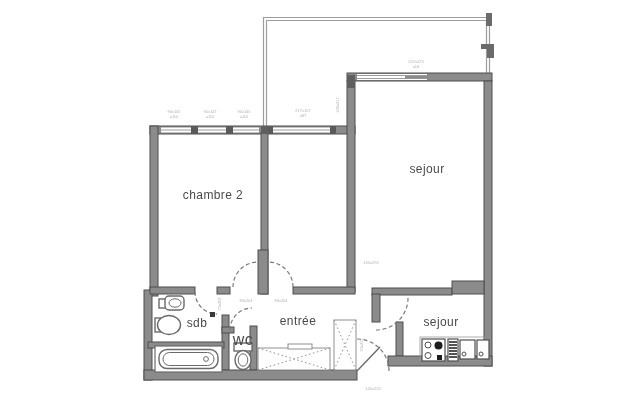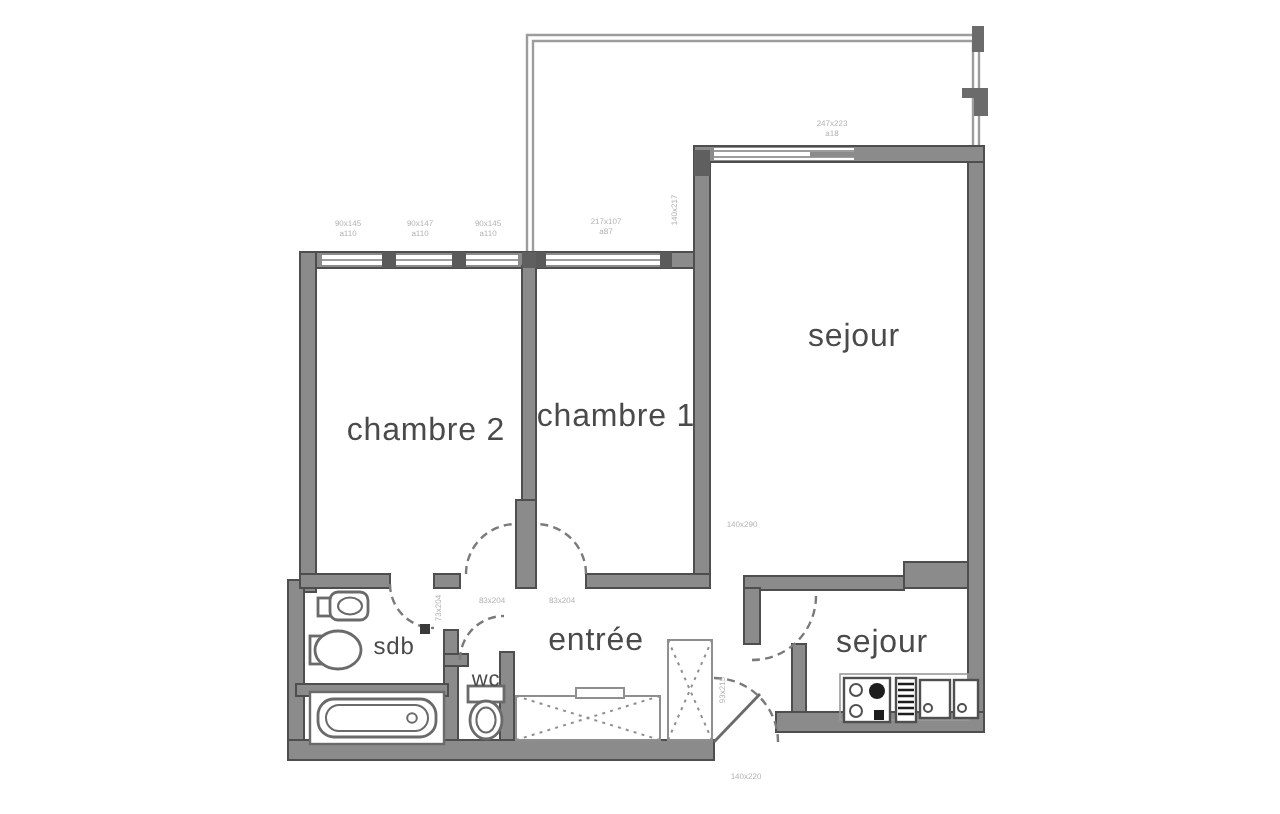--- a/index.html
+++ b/index.html
@@ -10,24 +10,24 @@
     font-family:"Liberation Sans", sans-serif;
     overflow:hidden;
   }
   #plan svg{position:absolute;left:0;top:0;}
   .room-label{
     position:absolute;
     transform:translate(-50%,-50%);
     color:#4a4a4a;
     letter-spacing:.4px;
     white-space:nowrap;
-    font-size:16px;
+    font-size:12px;
   }
   .room-label.small{font-size:12px;text-align:right;}
-  .room-label.tiny{font-size:11px;}
+  .room-label.tiny{font-size:16px;}
   .dim{
     position:absolute;
     transform:translate(-50%,-50%);
     color:#b2b2b2;
     font-size:4px;
     line-height:5px;
     text-align:center;
     white-space:pre-line;
     letter-spacing:0;
   }
@@ -173,22 +173,21 @@
       </g>
       <g fill="#ffffff" stroke="#4f4f4f" stroke-width="1.2">
         <rect x="460" y="340" width="15" height="19"></rect>
         <rect x="477" y="340" width="12" height="19"></rect>
         <circle cx="464" cy="354" r="2" stroke-width="1"></circle>
         <circle cx="481" cy="354" r="2" stroke-width="1"></circle>
       </g>
     </g>
   </svg>
 
-  <div class="room-label" style="left:213px;top:216px">chambre 2</div>
-  <div class="room-label" style="left:308px;top:209px">chambre 1</div>
+  <div class="room-label" style="left:213px;top:195px">chambre 2</div>
   <div class="room-label" style="left:427px;top:169px">sejour</div>
   <div class="room-label small" style="left:197px;top:323px">sdb</div>
   <div class="room-label" style="left:298px;top:321px">entrée</div>
   <div class="room-label tiny" style="left:243px;top:340px">wc</div>
   <div class="room-label" style="left:441px;top:322px">sejour</div>
 
   <div class="dim" style="left:174px;top:114px">90x145
 a110</div>
   <div class="dim" style="left:210px;top:114px">90x147
 a110</div>

